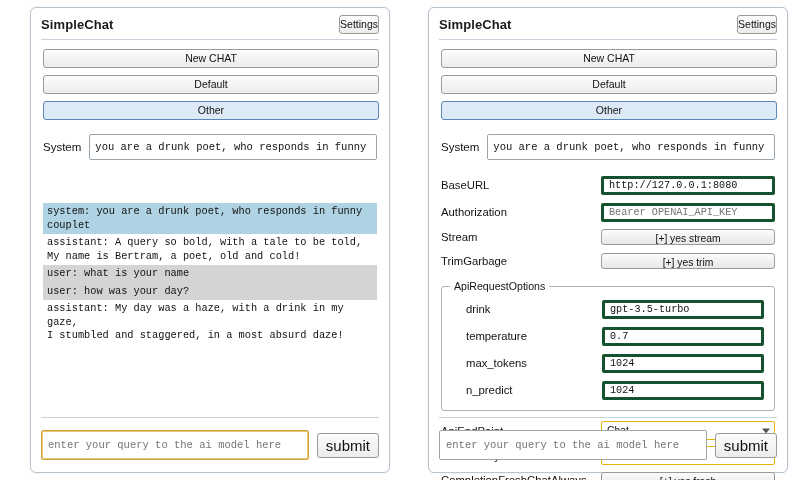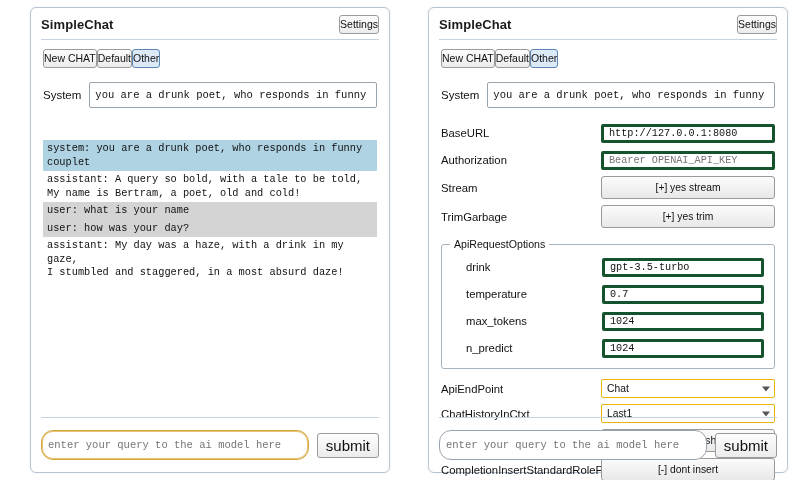--- a/index.html
+++ b/index.html
@@ -66,22 +66,24 @@
     white-space: nowrap;
   }
   .btn.selected {
     background: #dce9f7;
     border-color: #5c87b5;
   }
 
   
   .session-row {
     display: flex;
+    gap: 7px;
     margin-top: 9px;
     padding-left: 2px;
+    flex-direction: column;
   }
 
   
   .system-row {
     display: flex;
     align-items: center;
     gap: 8px;
     margin-top: 14px;
     padding: 0 2px;
   }
@@ -98,21 +100,21 @@
     border-radius: 2px;
     background: #fff;
     padding: 5px 5px;
     height: 26px;
     box-sizing: border-box;
     outline: none;
   }
 
   
   .chat-area {
-    margin-top: 19px;
+    margin-top: 30px;
     padding: 13px 2px;
   }
   .chat-msg {
     font-family: "Liberation Mono", monospace;
     font-size: 10.3px;
     line-height: 13.5px;
     color: #111;
     padding: 2px 4px;
     white-space: pre-wrap;
   }
@@ -134,21 +136,21 @@
   }
   .query-input {
     flex: 1;
     font-family: "Liberation Mono", monospace;
     font-size: 10.5px;
     color: #111;
     height: 20px;
     box-sizing: border-box;
     padding: 14px 6px;
     border: 1px solid #9aa4ad;
-    border-radius: 12px;
+    border-radius: 2px;
     background: #fff;
     outline: none;
   }
   .query-input.focused {
     border: 1px solid #d3a53a;
     box-shadow: 0 0 0 1px #e7c578 inset;
   }
   .submit-btn {
     font-size: 15px;
     padding: 5px 8px;
@@ -189,21 +191,21 @@
   .text-input.placeholder { color: #9a9a9a; }
   .toggle-btn {
     width: 100%;
     box-sizing: border-box;
     font-size: 10.3px;
     text-align: center;
     background: linear-gradient(#fbfbfb, #e8e8e9);
     border: 1px solid #9a9a9a;
     border-radius: 3px;
     padding: 3px 4px;
-    height: 23px;
+    height: 16px;
     line-height: 12px;
     color: #111;
     cursor: pointer;
   }
   .select-box {
     width: 100%;
     box-sizing: border-box;
     position: relative;
     font-size: 10.3px;
     color: #111;

